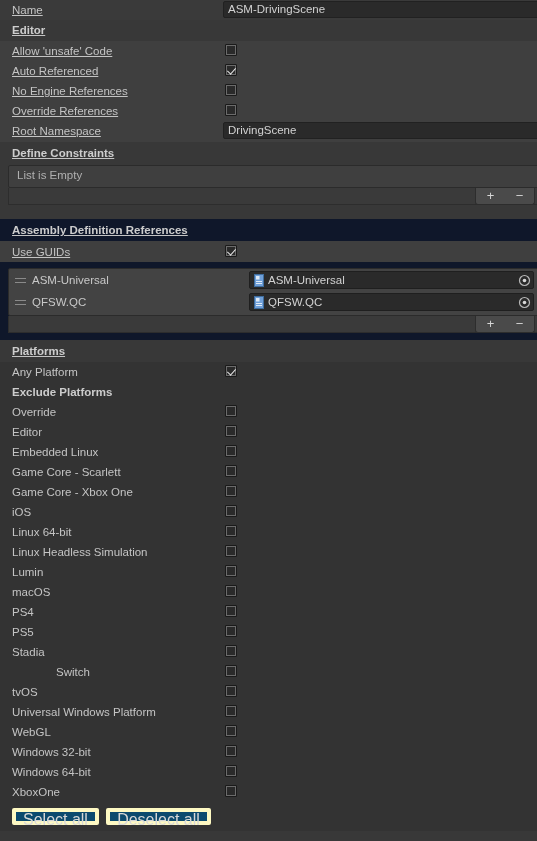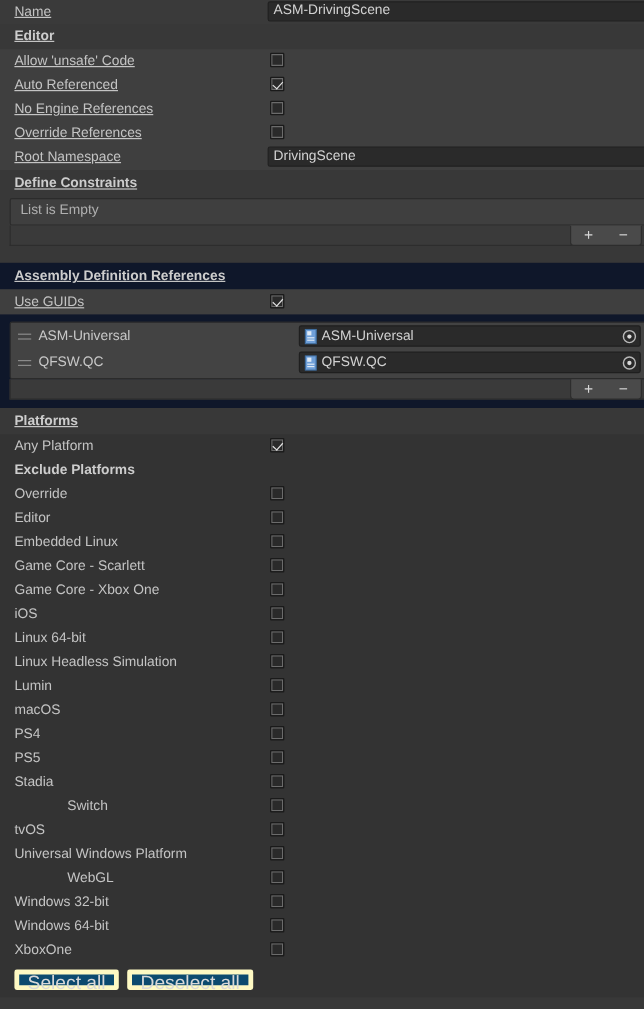--- a/index.html
+++ b/index.html
@@ -424,21 +424,21 @@
             <div class="cb"></div>
           </div>
           <div class="row" style="height: 20px;">
             <div class="row-label">tvOS</div>
             <div class="cb"></div>
           </div>
           <div class="row" style="height: 20px;">
             <div class="row-label">Universal Windows Platform</div>
             <div class="cb"></div>
           </div>
-          <div class="row" style="height: 20px; padding-left: 44px;">
+          <div class="row" style="height: 20px;">
             <div class="row-label">WebGL</div>
             <div class="cb"></div>
           </div>
           <div class="row" style="height: 20px;">
             <div class="row-label">Windows 32-bit</div>
             <div class="cb"></div>
           </div>
           <div class="row" style="height: 20px;">
             <div class="row-label">Windows 64-bit</div>
             <div class="cb"></div>

